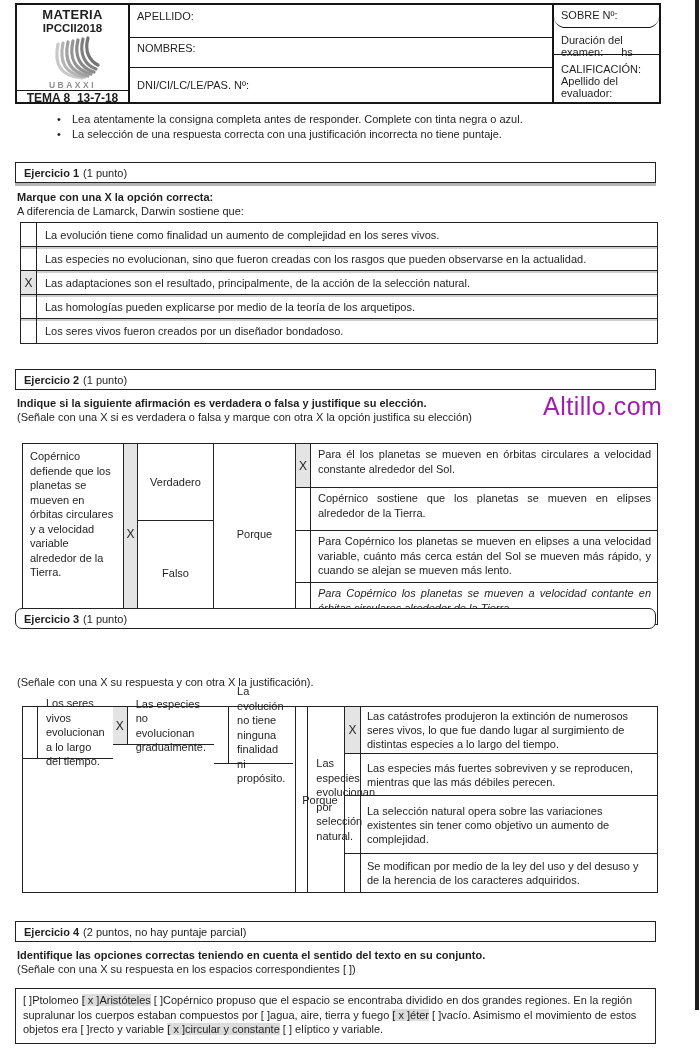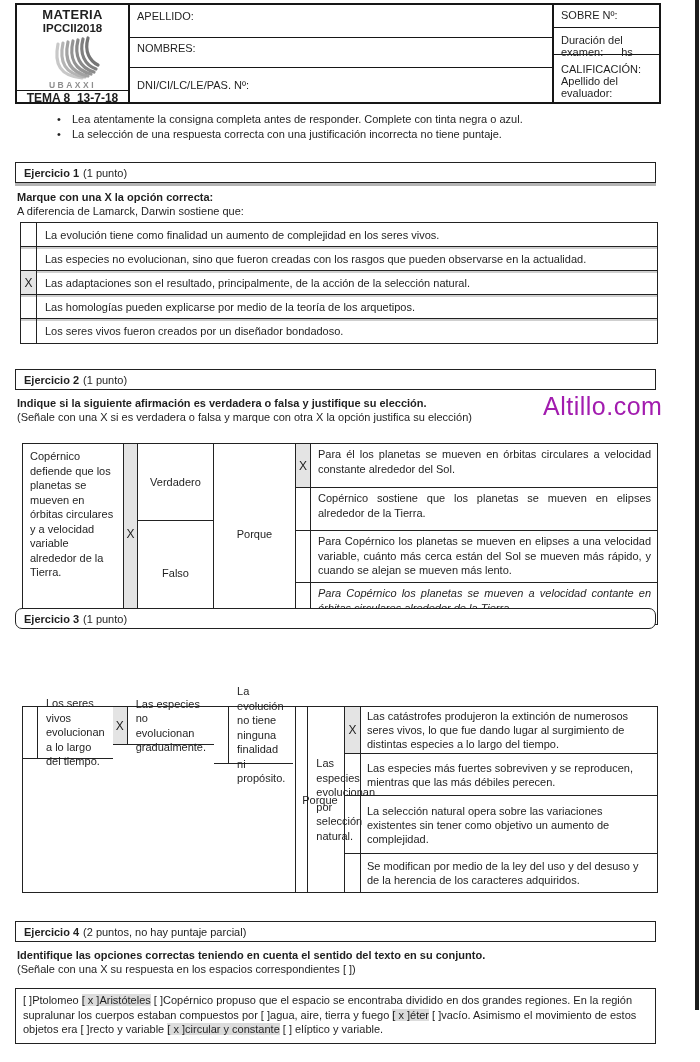--- a/index.html
+++ b/index.html
@@ -20,21 +20,21 @@
   .materia { font-weight:bold; font-size:13px; line-height:14px; letter-spacing:.3px; }
   .materia-code { font-weight:bold; font-size:11.5px; line-height:13px; }
   .logo-wrap { margin-top:1px; height:44px; display:flex; align-items:center; justify-content:center; }
   .ubaxxi { font-size:8.5px; font-weight:bold; color:#8e8e8e; letter-spacing:2.5px; line-height:10px; }
   .tema-row { margin-top:auto; width:100%; border-top:1.5px solid #161616; height:19px; display:flex; align-items:center; justify-content:center; font-weight:bold; font-size:12px; white-space:pre; }
   .h-mid { width:424px; border-right:2px solid #161616; display:flex; flex-direction:column; }
   .h-mid-r1 { height:33px; border-bottom:1.5px solid #161616; padding:5px 0 0 7px; }
   .h-mid-r2 { height:30px; border-bottom:1.5px solid #161616; padding:4px 0 0 7px; }
   .h-mid-r3 { flex:1; padding:11px 8px 0 7px; }
   .h-right { flex:1; display:flex; flex-direction:column; }
-  .h-right-r1 { height:29px; border-bottom:1.5px solid #161616; padding:4px 0 0 7px; }
+  .h-right-r1 { height:29px; border-bottom:1.5px solid #161616; padding:4px 0 0 7px;border-radius:12px; }
   .h-right-r2 { height:27px; border-bottom:1.5px solid #161616; padding:6px 0 0 7px; }
   .h-right-r3 { flex:1; padding:8px 0 3px 7px; display:flex; flex-direction:column; }
   .eval-label { margin-top:auto; }
   .hs-gap { margin-left:18px;margin-top:24px; }
 
   
   .bullets { left:57px; top:112px; width:590px; }
   .bullet-row { display:flex; line-height:14.5px; }
   .bullet-dot { width:15px; font-size:11px; }
 
@@ -226,20 +226,21 @@
         <div class="t2-jtext">Para Copérnico los planetas se mueven a velocidad contante en órbitas circulares alrededor de la Tierra.</div>
       </div>
     </div>
   </div>
 
   <div class="abs ej-box ej3-box">
     <b>Ejercicio 3</b>
     <span>(1 punto)</span>
   </div>
   <div class="abs prompt-block p3">
+    <div>(Señale con una X su respuesta y con otra X la justificación).</div>
   </div>
 
   <div class="abs t3">
     <div class="t3-left">
       <div class="t3-lrow lr1">
         <div class="t3-mark"></div>
         <div class="t3-ltext">Los seres vivos evolucionan a lo largo del tiempo.</div>
       </div>
       <div class="t3-lrow lr2">
         <div class="t3-mark marked">X</div>

